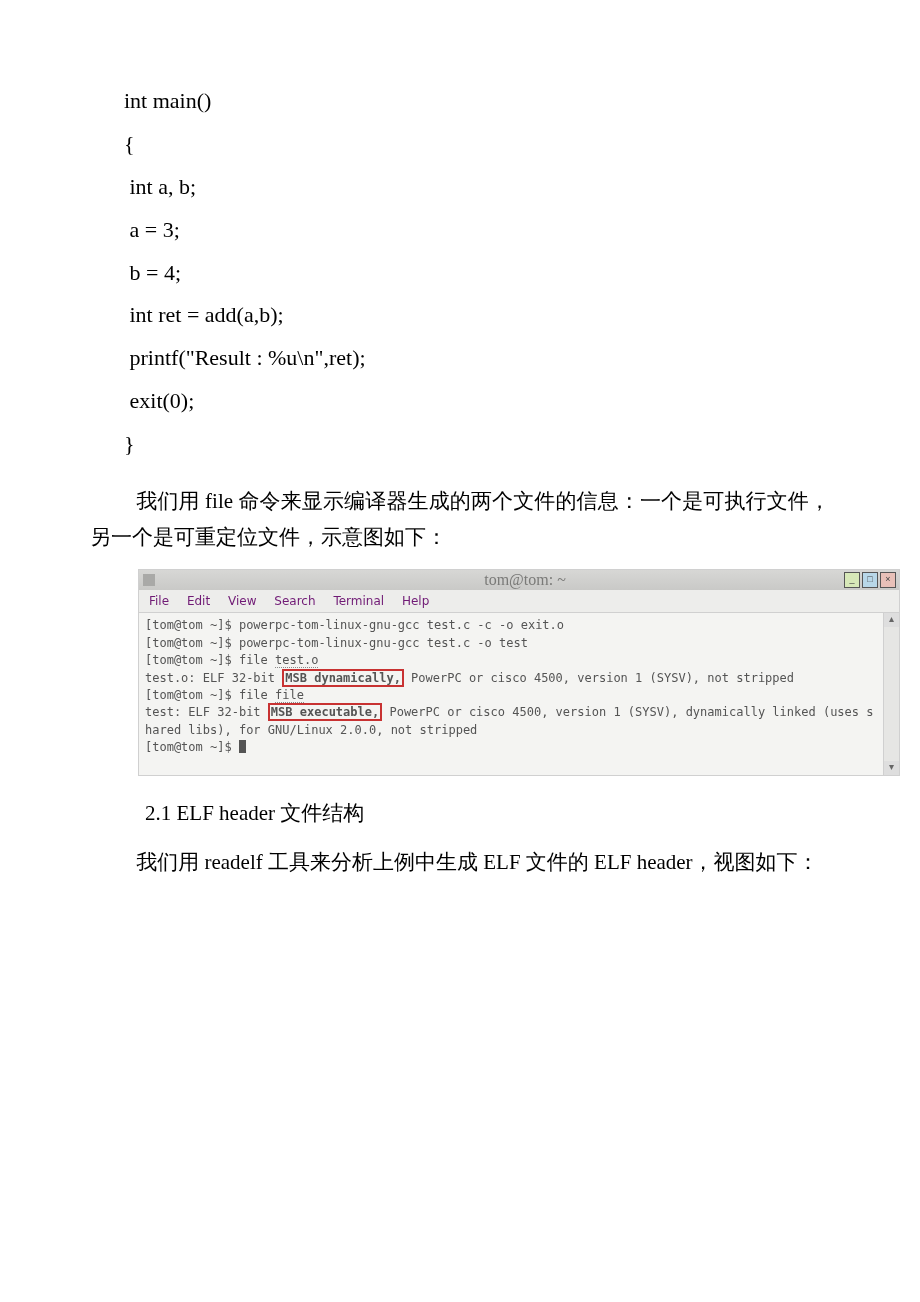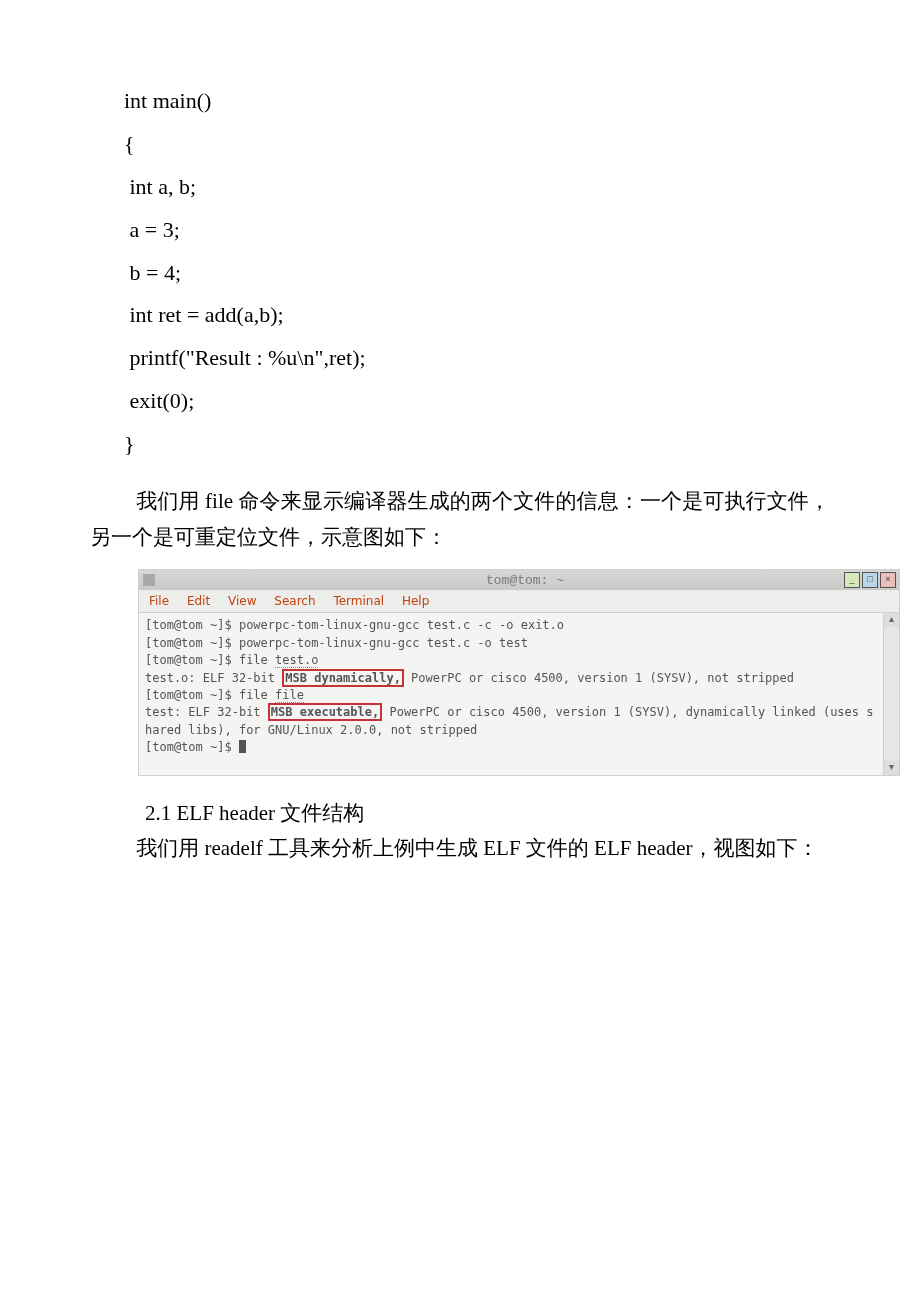--- a/index.html
+++ b/index.html
@@ -47,22 +47,22 @@
 .titlebar-icon {
   width: 12px;
   height: 12px;
   background: #a9a9a7;
   margin-left: 4px;
 }
 .titlebar-title {
   position: absolute;
   left: 12px; right: 0;
   text-align: center;
-  font-family: Liberation Mono, monospace;
-  font-size: 13px;
+  font-family: Liberation Serif, serif;
+  font-size: 16px;
   color: #7a7a78;
 }
 .titlebar-buttons {
   position: absolute;
   right: 3px;
   top: 2px;
   display: flex;
   gap: 2px;
 }
 .tbtn {
@@ -76,21 +76,21 @@
   color: #444;
 }
 .tbtn.min { background: #d7e8b8; }
 .tbtn.max { background: #b8d7e8; }
 .tbtn.cls { background: #e8c0b8; }
 .menubar {
   background: #ededeb;
   padding: 4px 10px;
   font-family: "DejaVu Sans", Arial, sans-serif;
   font-size: 12px;
-  color: #c2410c;
+  color: #701a75;
   border-bottom: 1px solid #d0d0d0;
 }
 .menubar span { margin-right: 14px; }
 .terminal-area {
   display: flex;
   background: #f4f4f2;
 }
 .terminal-body {
   flex: 1;
   font-family: "DejaVu Sans Mono", Menlo, monospace;
@@ -133,20 +133,21 @@
   width: 7px;
   height: 13px;
   background: #545454;
   vertical-align: text-bottom;
   margin-bottom: 1px;
 }
 .section-heading {
   font-size: 21px;
   line-height: 1.7;
   margin-left: 55px;
+  margin-bottom: 14px;
 }
 </style>
 </head>
 <body>
 
 <div class="page">
 
   <div class="code-block">
     <div class="code-line">int main()</div>
     <div class="code-line">{</div>

